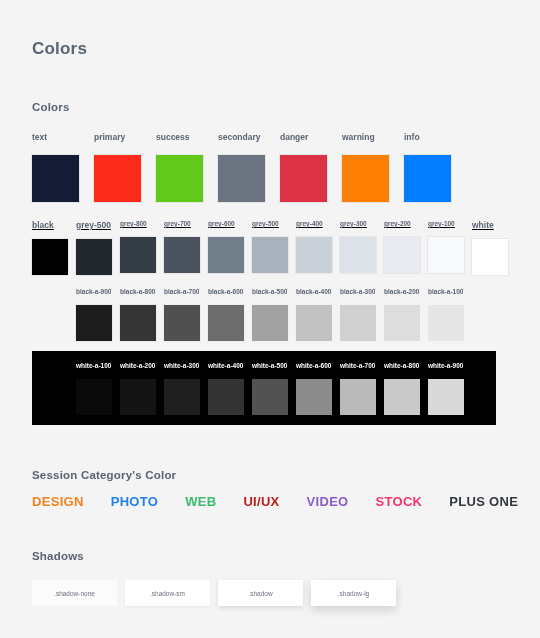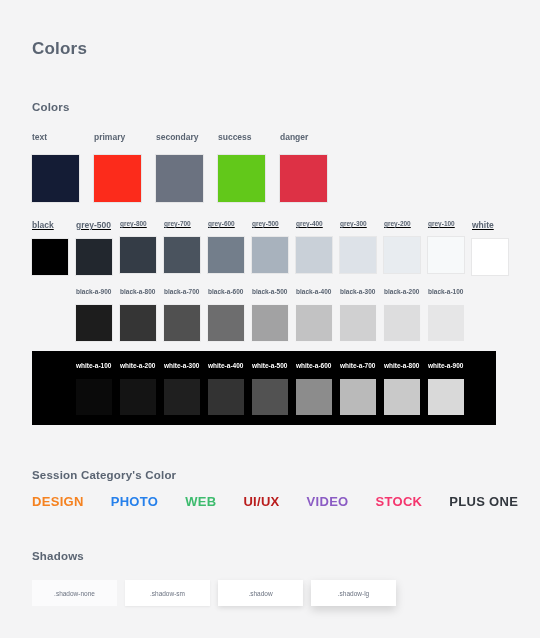--- a/index.html
+++ b/index.html
@@ -178,30 +178,38 @@
   <div class="row" id="row-main">
       <div class="cell">
         <div class="label">text</div>
         <div class="chip" style="background-color: rgb(20, 28, 53);"></div>
       </div>
       <div class="cell">
         <div class="label">primary</div>
         <div class="chip" style="background-color: rgb(252, 43, 27);"></div>
       </div>
       <div class="cell">
+        <div class="label">success</div>
+        <div class="chip" style="background-color: rgb(98, 200, 26);"></div>
+      </div>
+      <div class="cell">
         <div class="label">secondary</div>
         <div class="chip" style="background-color: rgb(107, 114, 128);"></div>
       </div>
       <div class="cell">
-        <div class="label">success</div>
-        <div class="chip" style="background-color: rgb(98, 200, 26);"></div>
-      </div>
-      <div class="cell">
         <div class="label">danger</div>
         <div class="chip" style="background-color: rgb(221, 49, 69);"></div>
+      </div>
+      <div class="cell">
+        <div class="label">warning</div>
+        <div class="chip" style="background-color: rgb(252, 126, 2);"></div>
+      </div>
+      <div class="cell">
+        <div class="label">info</div>
+        <div class="chip" style="background-color: rgb(1, 125, 253);"></div>
       </div>
     </div>
 
   <div class="row" id="row-grey">
       <div class="cell">
         <div class="label strong">black</div>
         <div class="chip" style="background-color: rgb(0, 0, 0);"></div>
       </div>
       <div class="cell">
         <div class="label strong">grey-500</div>

